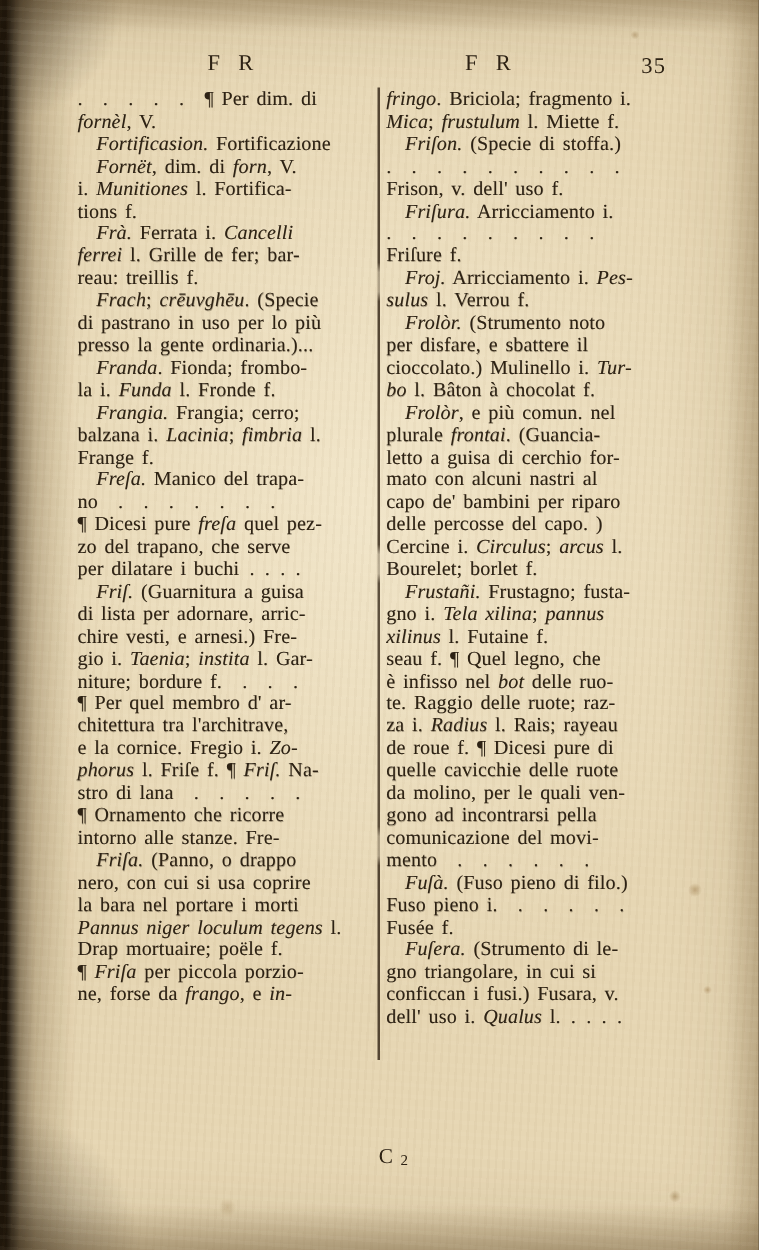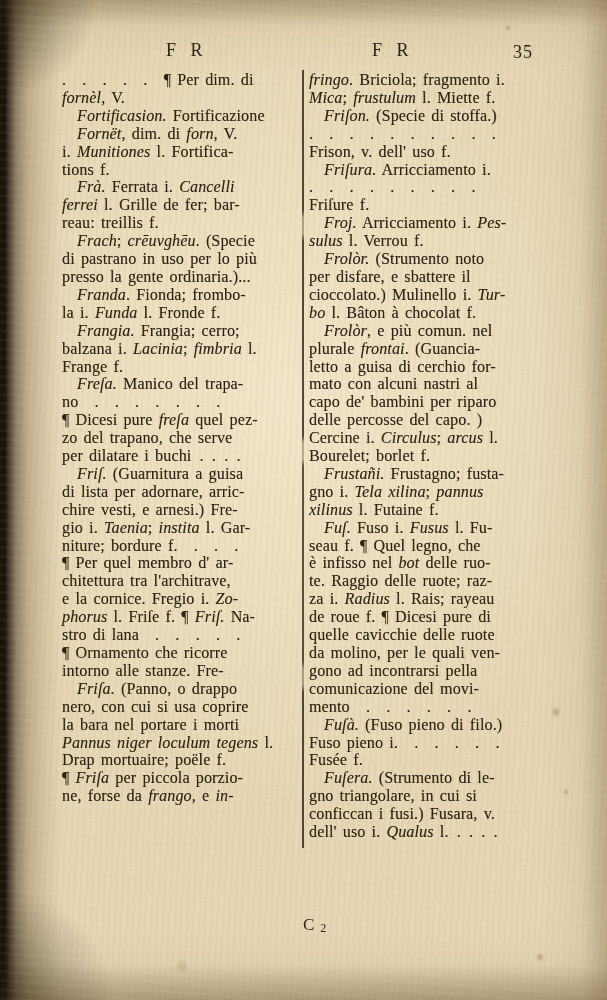--- a/index.html
+++ b/index.html
@@ -130,21 +130,20 @@
       <div class="line"><span>plurale </span><span class="it">frontai</span><span>. (Guancia-</span></div>
       <div class="line"><span>letto a guisa di cerchio for-</span></div>
       <div class="line"><span>mato con alcuni nastri al</span></div>
       <div class="line"><span>capo de' bambini per riparo</span></div>
       <div class="line"><span>delle percosse del capo. )</span></div>
       <div class="line"><span>Cercine i. </span><span class="it">Circulus</span><span>; </span><span class="it">arcus</span><span> l.</span></div>
       <div class="line"><span>Bourelet; borlet f.</span></div>
       <div class="line in"><span class="it">Frustañi.</span><span> Frustagno; fusta-</span></div>
       <div class="line"><span>gno i. </span><span class="it">Tela xilina</span><span>; </span><span class="it">pannus</span></div>
       <div class="line"><span class="it">xilinus</span><span> l. Futaine f.</span></div>
-      <div class="line in"><span class="it">Fuſ.</span><span> Fuso i. </span><span class="it">Fusus</span><span> l. Fu-</span></div>
       <div class="line"><span>seau f. ¶ Quel legno, che</span></div>
       <div class="line"><span>è infisso nel </span><span class="it">bot</span><span> delle ruo-</span></div>
       <div class="line"><span>te. Raggio delle ruote; raz-</span></div>
       <div class="line"><span>za i. </span><span class="it">Radius</span><span> l. Rais; rayeau</span></div>
       <div class="line"><span>de roue f. ¶ Dicesi pure di</span></div>
       <div class="line"><span>quelle cavicchie delle ruote</span></div>
       <div class="line"><span>da molino, per le quali ven-</span></div>
       <div class="line"><span>gono ad incontrarsi pella</span></div>
       <div class="line"><span>comunicazione del movi-</span></div>
       <div class="line"><span>mento . . . . . .</span></div>

